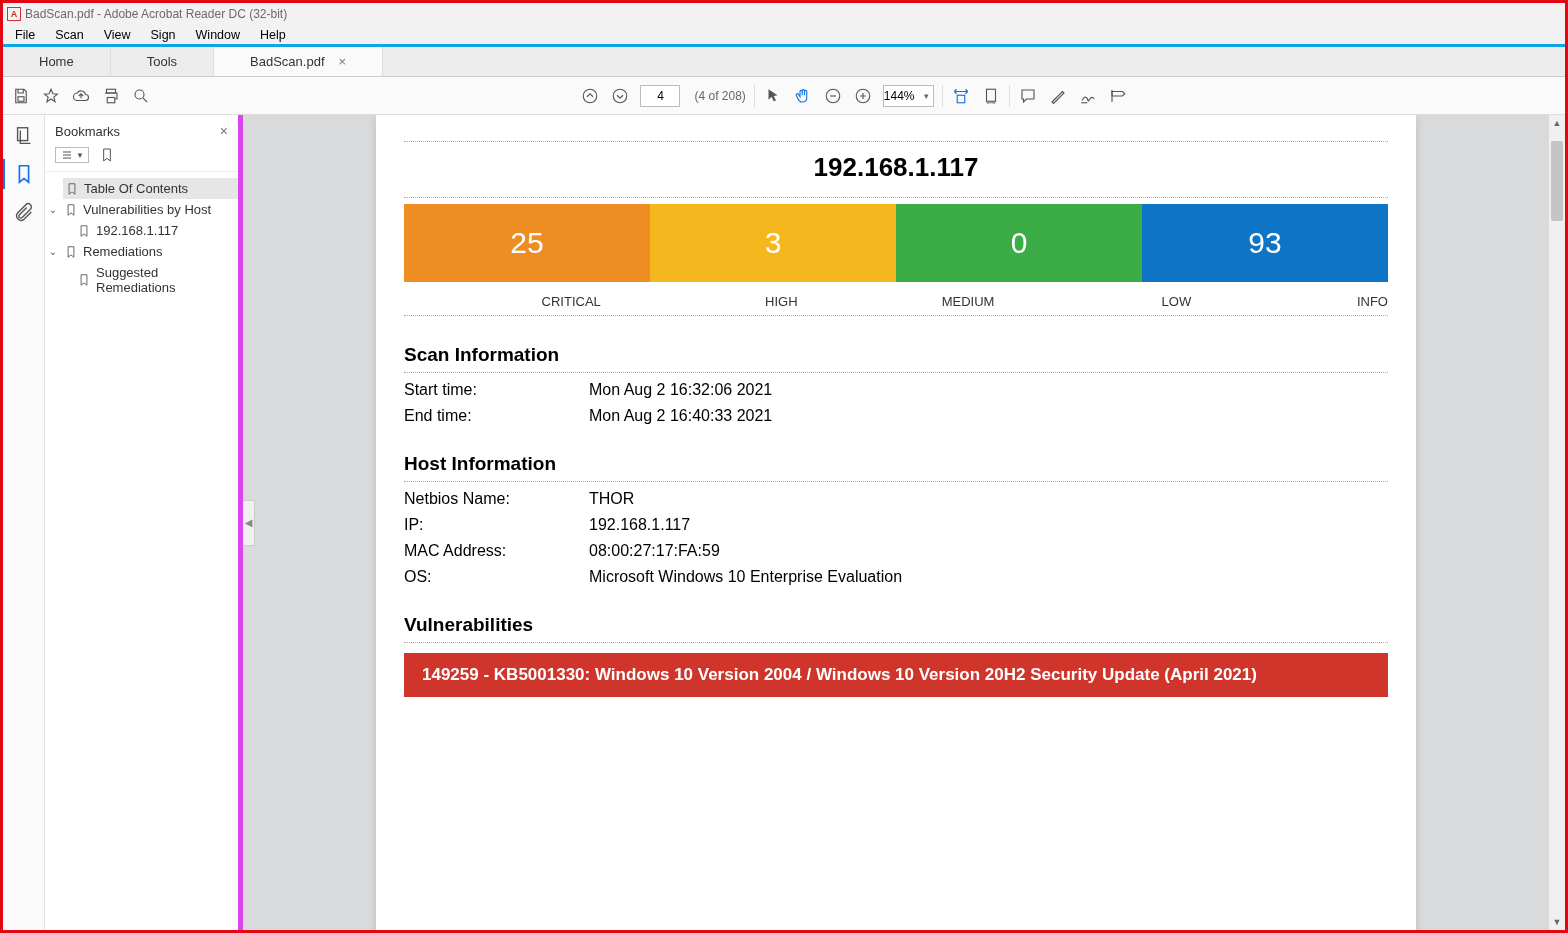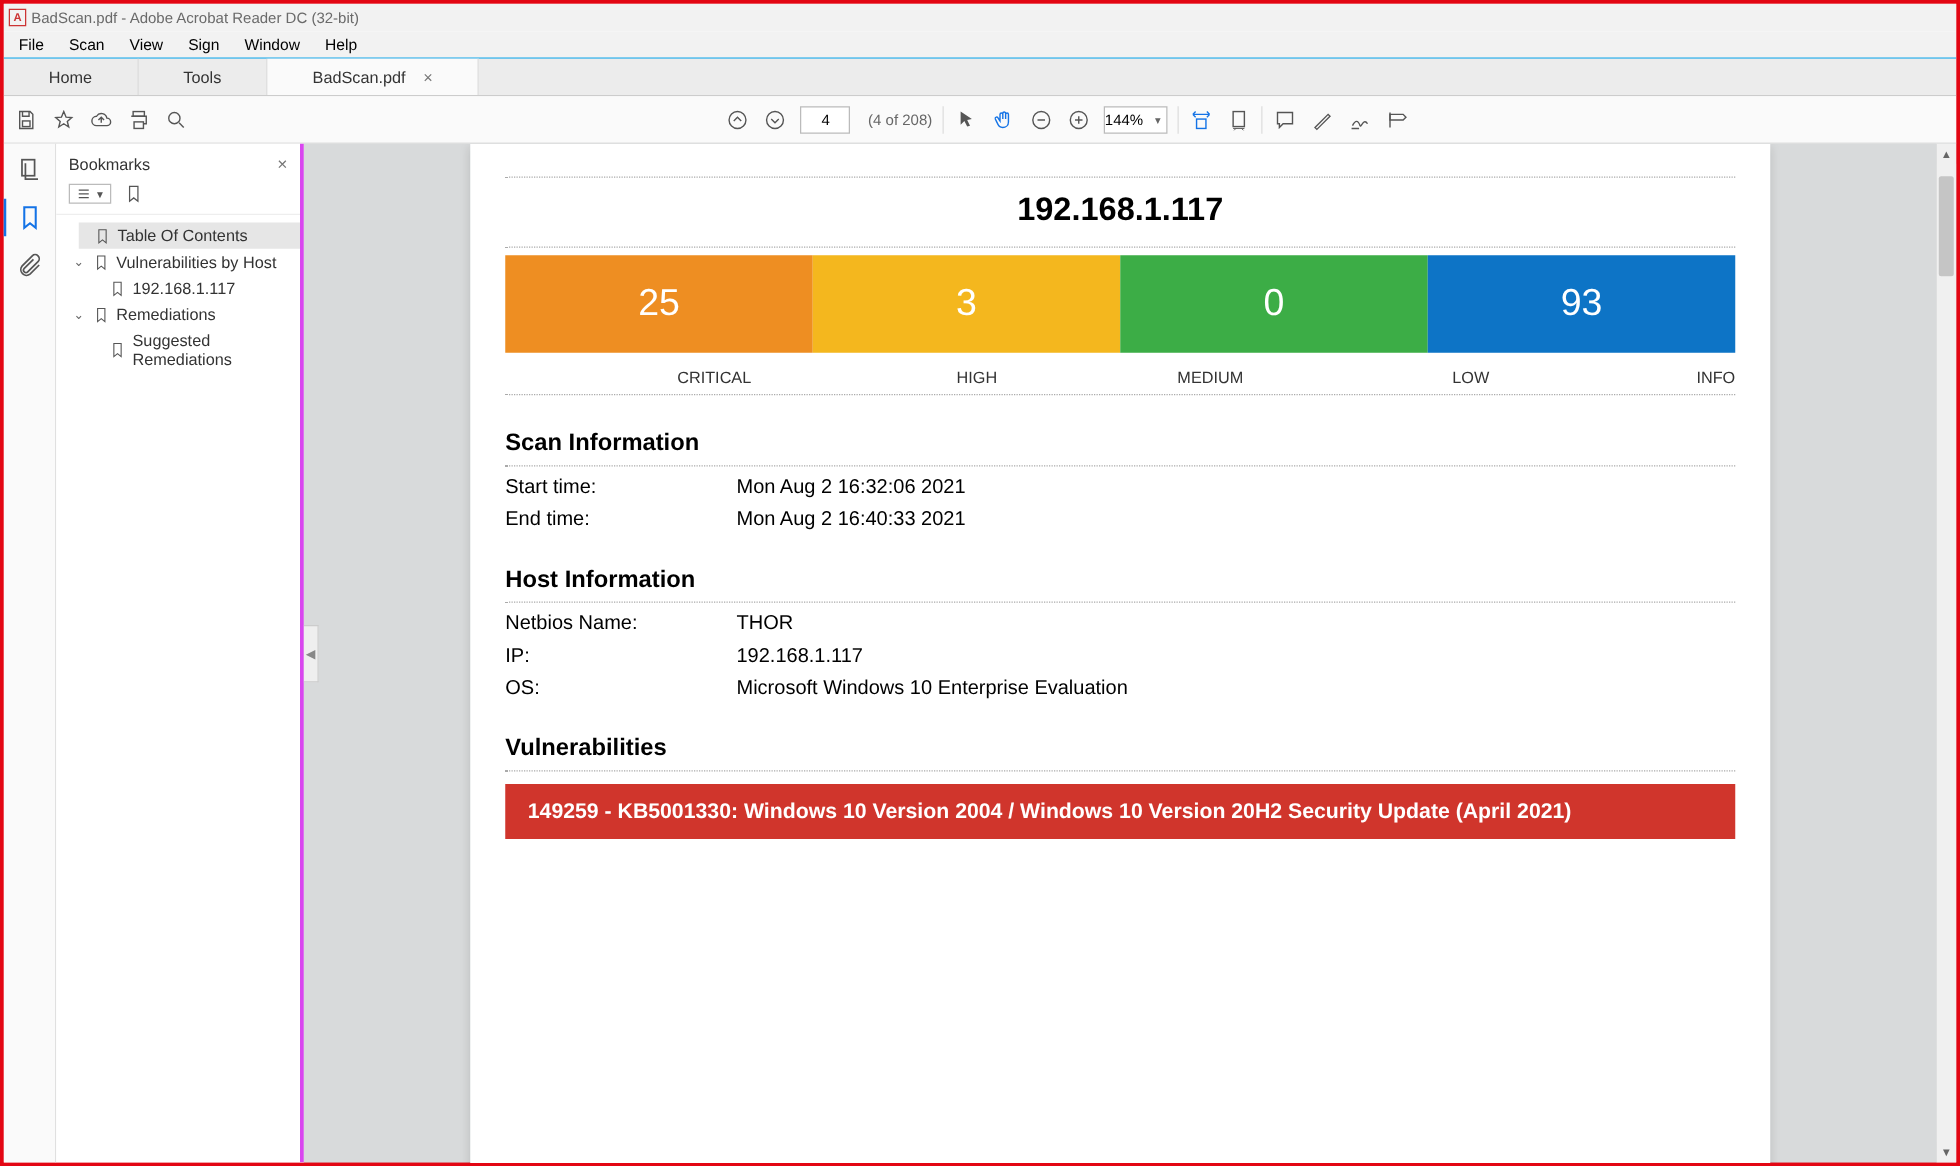--- a/index.html
+++ b/index.html
@@ -1,44 +1,44 @@
 <!DOCTYPE html>
 <html><head>
 <meta charset="utf-8">
 <style>
 * { box-sizing: border-box; margin: 0; padding: 0; }
 body { font-family: "Segoe UI", Arial, sans-serif; font-size: 13px; background: #fff; overflow: hidden; border: 3px solid #e30613; width: 1568px; height: 933px; }
 .title-bar { height: 22px; background: #f2f2f2; display: flex; align-items: center; padding: 0 4px; font-size: 12px; color: #6a6a6a; }
 .title-bar .app-icon { width: 14px; height: 14px; border: 1px solid #c33; margin-right: 4px; display: flex; align-items: center; justify-content: center; color: #c33; font-size: 9px; font-weight: bold; }
-.menu-bar { height: 22px; background: #f2f2f2; display: flex; align-items: center; padding: 0 2px; font-size: 12.5px; border-bottom: 1px solid #0ea5e9; }
+.menu-bar { height: 22px; background: #f2f2f2; display: flex; align-items: center; padding: 0 2px; font-size: 12.5px; border-bottom: 3px solid #0ea5e9; }
 .menu-bar span { padding: 2px 10px; cursor: default; }
 .tab-bar { height: 30px; background: #ececec; display: flex; align-items: stretch; border-bottom: 1px solid #ccc; }
 .tab-bar .tab { padding: 0 36px; display: flex; align-items: center; font-size: 13px; color: #333; border-right: 1px solid #dcdcdc; cursor: default; }
 .tab-bar .tab.active { background: #fafafa; position: relative; }
 .tab-bar .tab .close { margin-left: 14px; color: #777; font-size: 13px; }
 .tool-bar { height: 38px; background: #fafafa; display: flex; align-items: center; border-bottom: 1px solid #ddd; padding: 0 8px; }
 .tb-group { display: flex; align-items: center; gap: 10px; }
 .tb-sep { width: 1px; height: 22px; background: #ddd; margin: 0 8px; }
 .tb-icon { width: 20px; height: 20px; display: flex; align-items: center; justify-content: center; color: #555; cursor: pointer; }
 .tb-icon svg { width: 18px; height: 18px; stroke: #555; fill: none; stroke-width: 1.5; }
 .page-input { width: 40px; height: 22px; border: 1px solid #bbb; text-align: center; font-size: 12px; margin-right: 4px; }
 .page-info { font-size: 12px; color: #666; }
 .zoom-sel { height: 22px; border: 1px solid #bbb; background: #fff; font-size: 12px; padding: 0 18px 0 0; display: flex; align-items: center; position: relative; }
 .zoom-sel::after { content: "▾"; position: absolute; right: 4px; font-size: 9px; color: #666; }
 .content-row { display: flex; height: calc(100% - 112px); }
 .rail { width: 42px; background: #fafafa; border-right: 1px solid #e0e0e0; display: flex; flex-direction: column; align-items: center; gap: 16px; padding-top: 10px; }
 .rail-icon { width: 22px; height: 22px; display: flex; align-items: center; justify-content: center; color: #555; cursor: pointer; position: relative; }
 .rail-icon.selected { color: #1473e6; }
 .rail-icon.selected::after { content: ""; position: absolute; left: -11px; top: -4px; bottom: -4px; width: 3px; background: #1473e6; }
-.side-panel { width: 198px; background: #fff; border-right: 3px solid #d946ef; display: flex; flex-direction: column; }
+.side-panel { width: 198px; background: #fff; border-right: 5px solid #d946ef; display: flex; flex-direction: column; }
 .sp-head { display: flex; align-items: center; justify-content: space-between; padding: 8px 10px; font-size: 13px; color: #333; }
 .sp-close { color: #777; cursor: pointer; font-size: 14px; }
 .sp-tools { display: flex; align-items: center; gap: 10px; padding: 0 10px 8px; color: #555; border-bottom: 1px solid #eee; }
 .bm-list { padding: 6px 0; overflow-y: auto; font-size: 13px; color: #333; }
-.bm-item { display: flex; align-items: center; padding: 3px 12px; gap: 5px; cursor: default; }
+.bm-item { display: flex; align-items: center; padding: 3px 2px; gap: 5px; cursor: default; }
 .bm-item.selected { background: #e6e6e6; }
 .bm-icon { width: 14px; height: 14px; flex-shrink: 0; }
 .bm-chevron { width: 12px; color: #666; font-size: 10px; flex-shrink: 0; display: flex; justify-content: center; }
 .bm-label { white-space: normal; }
 .doc-area { flex: 1; background: #555c5f22; display: flex; position: relative; }
 .doc-collapse { position: absolute; left: 0; top: 50%; transform: translateY(-50%); width: 12px; height: 46px; background: #efefef; border: 1px solid #ccc; border-left: none; display: flex; align-items: center; justify-content: center; color: #888; font-size: 10px; cursor: pointer; }
 .doc-scroll { flex: 1; overflow: auto; padding: 0 20px 20px; background: #53585a1a; }
 .page { background: #fff; margin: 0 auto; width: 1040px; min-height: 900px; padding: 20px 28px 40px; box-shadow: 0 2px 8px rgba(0,0,0,0.15); }
 .dot-line { border-top: 1px dotted #aaa; margin: 6px 0; }
 .ip-title { text-align: center; font-size: 26px; font-weight: bold; margin: 10px 0 14px; }
@@ -322,20 +322,24 @@
         <div class="dot-line"></div>
         <div class="info-row">
           <div class="info-k">Netbios Name:</div>
           <div class="info-v">THOR</div>
         </div>
         <div class="info-row">
           <div class="info-k">IP:</div>
           <div class="info-v">192.168.1.117</div>
         </div>
         <div class="info-row">
+          <div class="info-k">MAC Address:</div>
+          <div class="info-v">08:00:27:17:FA:59</div>
+        </div>
+        <div class="info-row">
           <div class="info-k">OS:</div>
           <div class="info-v">Microsoft Windows 10 Enterprise Evaluation</div>
         </div>
 
         <div class="sec-h">Vulnerabilities</div>
         <div class="dot-line"></div>
         <div class="vuln-band">149259 - KB5001330: Windows 10 Version 2004 / Windows 10 Version 20H2 Security Update (April 2021)</div>
       </div>
     </div>
 

